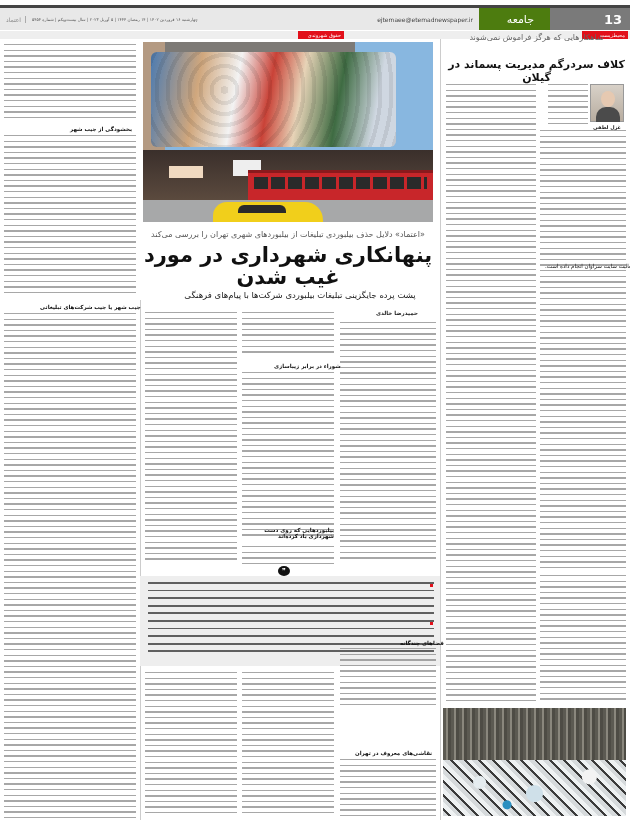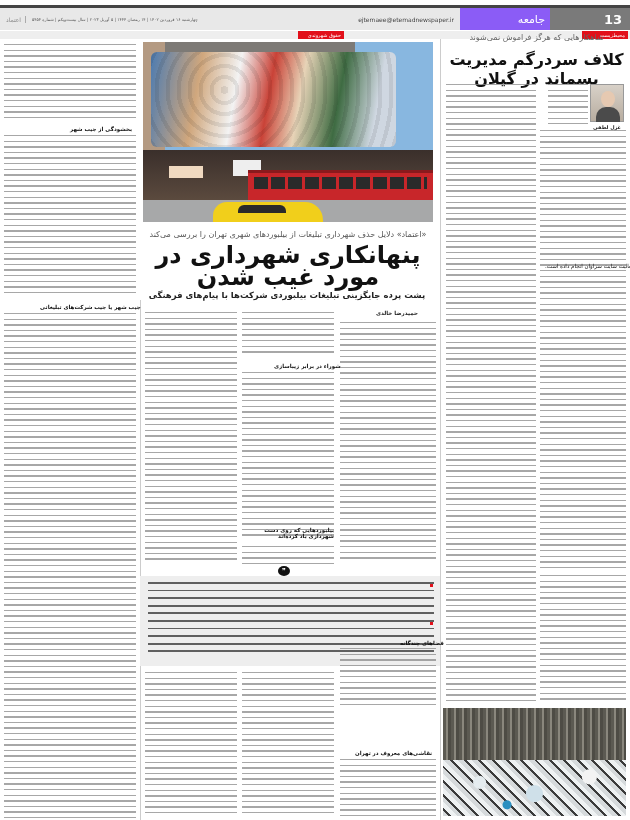--- a/index.html
+++ b/index.html
@@ -4,34 +4,34 @@
 <style>
   * { box-sizing: border-box; margin: 0; padding: 0; }
   html, body { width: 630px; height: 820px; background: #ffffff; overflow: hidden; }
   body { font-family: "DejaVu Sans", sans-serif; color: #222; position: relative; direction: rtl; }
 
   .topline { position: absolute; top: 5px; left: 0; width: 630px; height: 3px; background: #444; }
   .header { position: absolute; top: 8px; left: 0; width: 630px; height: 22px; background: #e8e8e8; display: flex; direction: ltr; }
   .header .meta { width: 345px; display: flex; align-items: center; padding-left: 6px; font-size: 4.2px; color: #555; gap: 6px; }
   .header .meta .logo { font-size: 6px; color: #888; border-right: 1px solid #aaa; padding-right: 4px; }
   .header .email { width: 0; flex: 1; font-size: 6px; color: #444; display: flex; align-items: center; justify-content: flex-end; padding-right: 6px; }
-  .header .section { width: 90px; background: #8b5cf6; color: #fff; font-size: 11px; display: flex; align-items: center; justify-content: flex-end; padding-right: 5px; }
+  .header .section { width: 71px; background: #4d7c0f; color: #fff; font-size: 11px; display: flex; align-items: center; justify-content: flex-end; padding-right: 16px; }
   .header .pagenum { width: 80px; background: #7a7a7a; color: #fff; font-size: 13px; font-weight: bold; display: flex; align-items: center; justify-content: flex-end; padding-right: 8px; }
 
   .subbar { position: absolute; top: 31px; left: 0; width: 630px; height: 8px; background: #eeeeee; }
   .tag { position: absolute; top: 31px; height: 8px; background: #e2101a; color: #fff; font-size: 5px; line-height: 8px; padding: 0 3px; }
   .tag.env { right: 2px; width: 46px; }
   .tag.rights { left: 298px; width: 46px; }
 
   .divider { position: absolute; top: 39px; width: 1px; background: #cccccc; height: 781px; }
 
   
   .rcol { position: absolute; top: 28px; left: 443px; width: 187px; }
   .kicker { text-align: center; font-size: 8px; color: #666; margin-top: 5px; }
-  .rtitle { text-align: center; font-size: 16px; font-weight: bold; color: #111; margin-top: 8px; }
+  .rtitle { text-align: center; font-size: 11px; font-weight: bold; color: #111; margin-top: 16px; }
   .author-box { position: absolute; top: 42px; right: 6px; width: 34px; }
   .author-photo { width: 34px; height: 38px; background: linear-gradient(#d8d1c8, #b8ada0); border: 1px solid #999; position: relative; }
   .author-photo::before { content: ""; position: absolute; left: 10px; top: 6px; width: 14px; height: 16px; border-radius: 50%; background: #e6c9b1; }
   .author-photo::after { content: ""; position: absolute; left: 5px; top: 22px; width: 24px; height: 15px; border-radius: 10px 10px 0 0; background: #4b4b4b; }
   .author-name { font-size: 5px; font-weight: bold; text-align: center; margin-top: 2px; }
 
   .textblock { position: absolute; background-image: repeating-linear-gradient(to bottom, #8a8a8a 0px, #8a8a8a 1.4px, transparent 1.4px, transparent 5.6px); opacity: 0.75; }
 
   .sub-h { position: absolute; font-size: 5.5px; font-weight: bold; color: #111; white-space: nowrap; }
 
@@ -43,22 +43,22 @@
   .storefront { position: absolute; left: 0; top: 108px; width: 290px; height: 50px; background: linear-gradient(#3a2f2b, #5b4a3e); }
   .store-sign1 { position: absolute; left: 26px; top: 124px; width: 34px; height: 12px; background: #f0d9c0; }
   .store-sign2 { position: absolute; left: 90px; top: 118px; width: 28px; height: 16px; background: #eee; }
   .bus { position: absolute; left: 105px; top: 128px; width: 185px; height: 30px; background: #c8262a; border-top: 3px solid #8a1a1d; }
   .bus::after { content: ""; position: absolute; left: 6px; top: 4px; right: 6px; height: 12px; background: repeating-linear-gradient(to right, #2a2a2a 0 14px, #c8262a 14px 17px); }
   .road { position: absolute; left: 0; top: 158px; width: 290px; height: 22px; background: #a7a8a9; }
   .taxi { position: absolute; left: 70px; top: 160px; width: 110px; height: 20px; background: #f1cf1b; border-radius: 14px 18px 0 0; }
   .taxi::after { content: ""; position: absolute; left: 25px; top: 3px; width: 48px; height: 8px; background: #2a2a2a; border-radius: 6px 6px 0 0; }
 
   .lead-kicker { position: absolute; top: 230px; left: 143px; width: 290px; text-align: center; font-size: 8px; color: #555; }
-  .headline { position: absolute; top: 244px; left: 140px; width: 296px; text-align: center; font-size: 24px; font-weight: bold; color: #111; line-height: 22px; }
-  .subhead { position: absolute; top: 290px; left: 142px; width: 290px; text-align: center; font-size: 8.5px; font-weight: bold; color: #222; }
+  .headline { position: absolute; top: 244px; left: 140px; width: 296px; text-align: center; font-size: 21px; font-weight: bold; color: #111; line-height: 22px; }
+  .subhead { position: absolute; top: 290px; left: 155px; width: 290px; text-align: center; font-size: 8.5px; font-weight: normal; color: #222; }
 
   .byline { position: absolute; top: 310px; left: 376px; font-size: 5.5px; font-weight: bold; }
 
   .quote-box { position: absolute; top: 576px; left: 140px; width: 300px; height: 90px; background: #eeeeee; }
   .quote-icon { position: absolute; top: 566px; left: 278px; width: 12px; height: 10px; border-radius: 50%; background: #111; color: #fff; font-size: 7px; text-align: center; line-height: 10px; }
   .quote-text { position: absolute; top: 582px; left: 148px; width: 286px; height: 70px; background-image: repeating-linear-gradient(to bottom, #222 0px, #222 1.8px, transparent 1.8px, transparent 7.6px); opacity: 0.7; }
   .bullet { position: absolute; width: 3px; height: 3px; background: #e2101a; }
 
   .photo-waste { position: absolute; top: 708px; left: 443px; width: 183px; height: 108px; overflow: hidden; background: #6c6a63; }
   .forest { position: absolute; left: 0; top: 0; width: 183px; height: 58px; background: repeating-linear-gradient(90deg, #5c5a52 0 3px, #8a877d 3px 5px, #4e4c45 5px 8px); }
@@ -113,21 +113,21 @@
   <div class="bld-top"></div>
   <div class="billboard"></div>
   <div class="storefront"></div>
   <div class="store-sign1"></div>
   <div class="store-sign2"></div>
   <div class="bus"></div>
   <div class="road"></div>
   <div class="taxi"></div>
 </div>
 
-<div class="lead-kicker">«اعتماد» دلایل حذف شهرداری تبلیغات از بیلبوردهای شهری تهران را بررسی می‌کند</div>
+<div class="lead-kicker">«اعتماد» دلایل حذف بیلبوردی تبلیغات از بیلبوردهای شهری تهران را بررسی می‌کند</div>
 <div class="headline">
   <div>پنهانکاری شهرداری در مورد غیب شدن</div>
 </div>
 <div class="subhead">پشت پرده جایگزینی تبلیغات بیلبوردی شرکت‌ها با پیام‌های فرهنگی</div>
 
 <div class="byline">حمیدرضا خالدی</div>
 
 <div class="textblock" style="top:322px; left:340px; width:96px; height:240px;"></div>
 <div class="textblock" style="top:312px; left:242px; width:92px; height:44px;"></div>
 <div class="sub-h" style="top:363px; left:274px;">شوراء در برابر زیباسازی</div>

